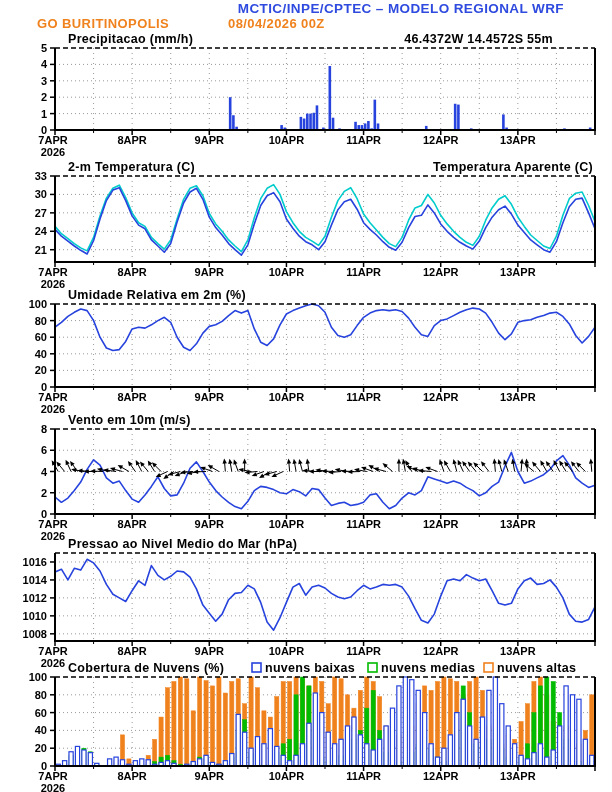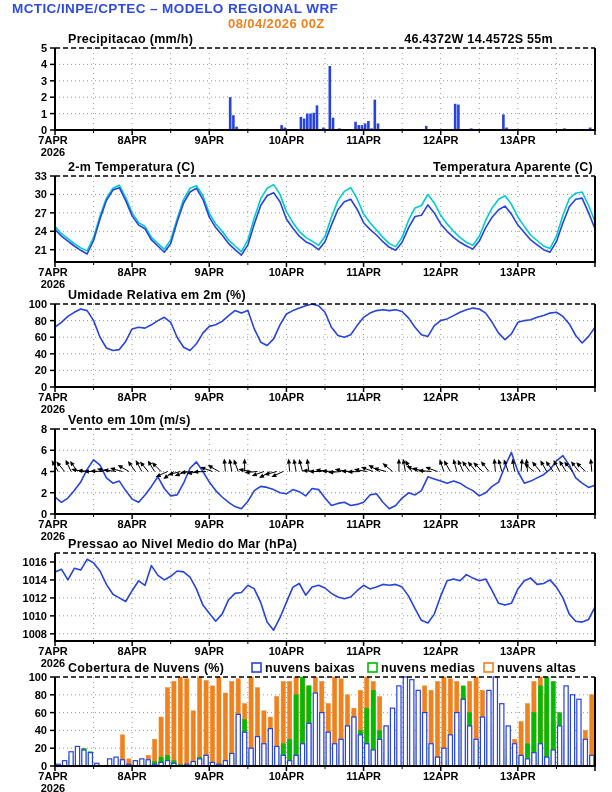--- a/index.html
+++ b/index.html
@@ -1,31 +1,32 @@
 <!DOCTYPE html>
 <html><head>
 <meta charset="utf-8">
 <style>
   html,body{margin:0;padding:0;background:#fff;}
   .page{position:relative;width:612px;height:792px;background:#fff;overflow:hidden;
         font-family:"Liberation Sans","DejaVu Sans",sans-serif;}
-  .hdr1{position:absolute;top:1px;left:12px;width:564px;text-align:left;
+  .hdr1{position:absolute;top:1px;left:0;width:564px;text-align:right;
         font-size:13.5px;font-weight:bold;letter-spacing:.4px;}
   .hdr2a{position:absolute;top:16px;left:37px;font-size:13px;font-weight:bold;letter-spacing:.4px;}
   .hdr2b{position:absolute;top:16px;left:228px;font-size:13px;font-weight:bold;letter-spacing:.4px;}
   svg text{font-family:"Liberation Sans","DejaVu Sans",sans-serif;font-weight:bold;}
   .ytick{font-size:11px;fill:#000;}
   .xtick{font-size:11px;fill:#000;}
   .ptitle{font-size:12.5px;fill:#000;letter-spacing:.3px;}
 </style>
 </head>
 <body>
 
 <div class="page">
   <div class="hdr1" style="color: rgb(47, 75, 223);">MCTIC/INPE/CPTEC – MODELO REGIONAL WRF</div>
+  <span class="hdr2a" style="color: rgb(240, 130, 30);">GO BURITINOPOLIS</span>
   <span class="hdr2b" style="color: rgb(240, 130, 30);">08/04/2026 00Z</span>
   <svg id="meteogram" width="612" height="792" viewBox="0 0 612 792">
       <g>
         <line x1="55" y1="113.6" x2="595" y2="113.6" stroke="#999999" stroke-width="1" stroke-dasharray="1 3"></line>
         <line x1="55" y1="97.19999999999999" x2="595" y2="97.19999999999999" stroke="#999999" stroke-width="1" stroke-dasharray="1 3"></line>
         <line x1="55" y1="80.80000000000001" x2="595" y2="80.80000000000001" stroke="#999999" stroke-width="1" stroke-dasharray="1 3"></line>
         <line x1="55" y1="64.39999999999999" x2="595" y2="64.39999999999999" stroke="#999999" stroke-width="1" stroke-dasharray="1 3"></line>
         <line x1="93.57142857142857" y1="48" x2="93.57142857142857" y2="130" stroke="#999999" stroke-width="1" stroke-dasharray="1 4"></line>
         <line x1="132.14285714285714" y1="48" x2="132.14285714285714" y2="130" stroke="#999999" stroke-width="1" stroke-dasharray="1 4"></line>
         <line x1="170.71428571428572" y1="48" x2="170.71428571428572" y2="130" stroke="#999999" stroke-width="1" stroke-dasharray="1 4"></line>

